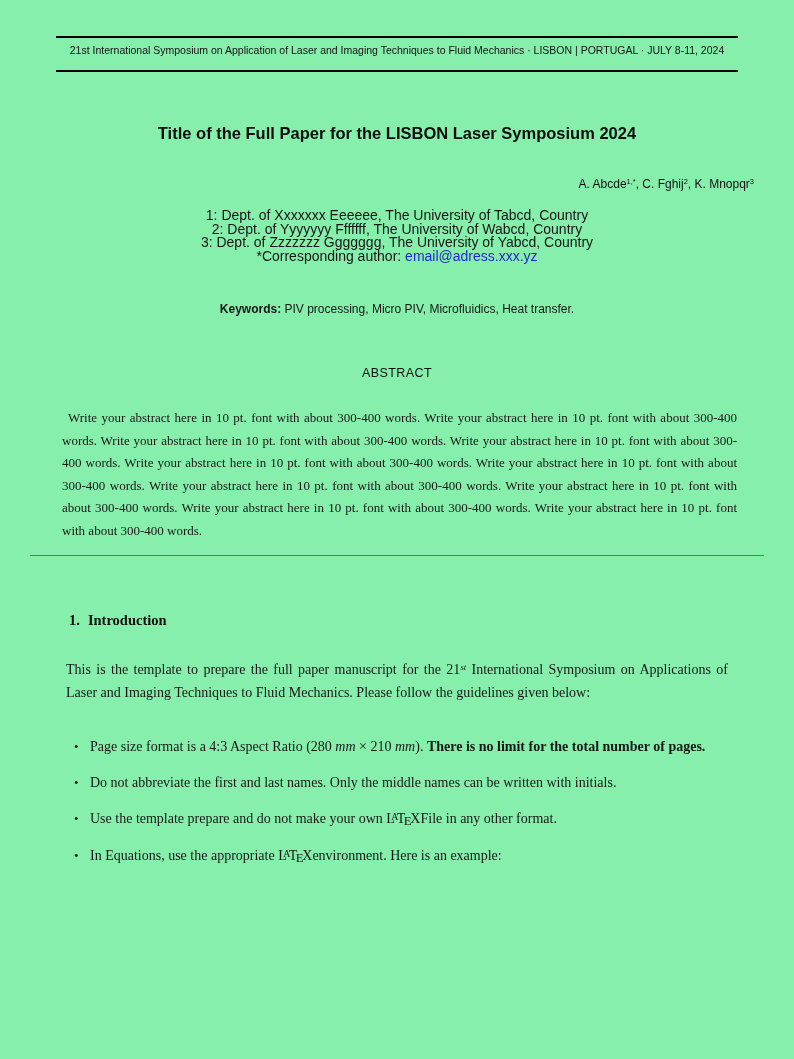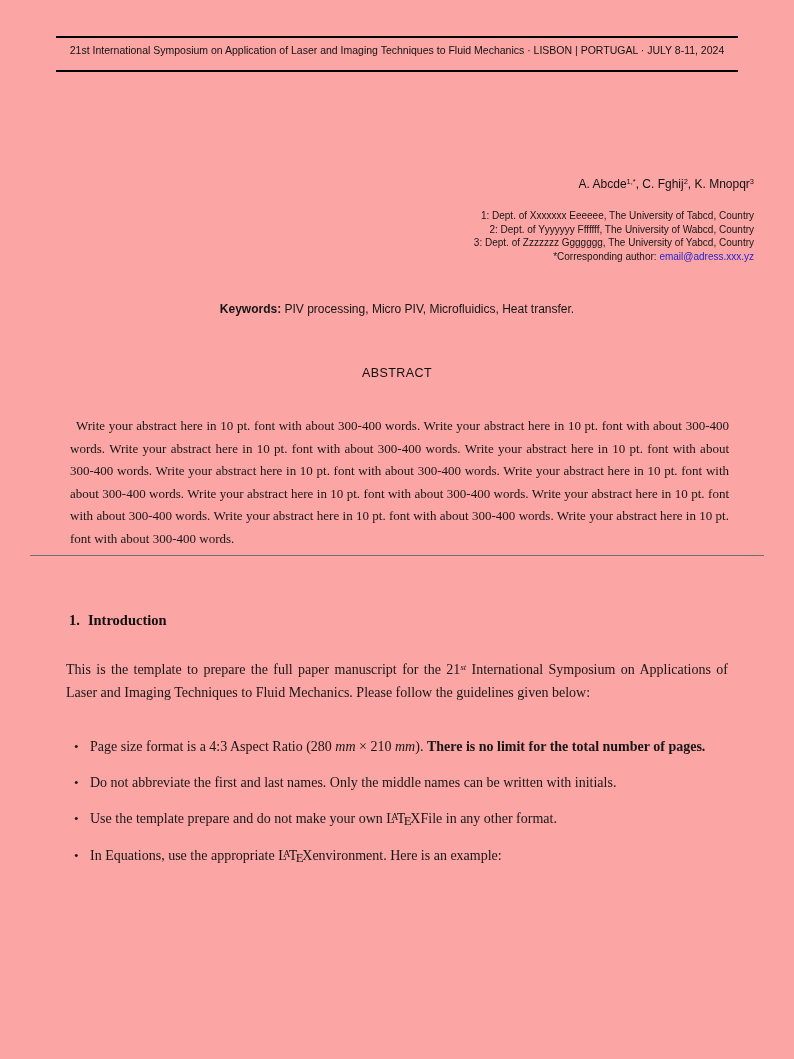--- a/index.html
+++ b/index.html
@@ -1,19 +1,19 @@
 <!DOCTYPE html>
 <html><head>
 <meta charset="utf-8">
 <style>
   html,body{margin:0;padding:0;background:#ffffff;}
   .page{
     position:relative;
     width:794px;height:1059px;
-    background:#fca5a5;
+    background:#86efac;
     font-family:"Liberation Serif", serif;
     color:#141414;
     overflow:hidden;
   }
   
   .rule{position:absolute;left:56px;right:56px;height:2px;background:#000;}
   .rule-top{top:36px;}
   .rule-bottom{top:70px;}
   .conf-header{
     position:absolute;top:44px;left:56px;right:56px;
@@ -32,42 +32,42 @@
   }
   .authors{
     position:absolute;top:177px;left:40px;right:40px;
     text-align:right;
     font-family:"Liberation Sans", sans-serif;
     font-size:12px;color:#111;
   }
   .sup{font-size:0.62em;vertical-align:0.5em;}
   .affils{
     position:absolute;top:209px;left:40px;right:40px;
-    text-align:right;
+    text-align:center;
     font-family:"Liberation Sans", sans-serif;
-    font-size:10px;color:#151515;line-height:13.6px;
+    font-size:14px;color:#151515;line-height:13.6px;
   }
   .email{color:#2626cf;text-decoration:none;cursor:pointer;}
   .keywords{
     position:absolute;top:302px;left:40px;right:40px;
     text-align:center;
     font-family:"Liberation Sans", sans-serif;
     font-size:12px;color:#151515;
   }
   .keywords b{font-weight:bold;}
   
   .abstract-heading{
     position:absolute;top:366px;left:40px;right:40px;
     text-align:center;
     font-family:"Liberation Sans", sans-serif;
     font-size:12.5px;color:#101010;letter-spacing:0.4px;
   }
   .abstract-text{
     position:absolute;top:399px;left:54px;right:49px;
-    margin:16px;
+    margin:8px;
     font-size:13px;line-height:22.6px;
     text-align:justify;text-indent:6px;
     color:#161616;
   }
   .divider{
     position:absolute;top:555px;left:30px;right:30px;
     height:1px;background:#6f6f6f;border:none;margin:0;
   }
   
   .section-heading{
@@ -107,20 +107,21 @@
 </style>
 </head>
 <body>
 
 <div class="page">
 
   <div class="rule rule-top"></div>
   <div class="conf-header">21st International Symposium on Application of Laser and Imaging Techniques to Fluid Mechanics · LISBON | PORTUGAL · JULY 8-11, 2024</div>
   <div class="rule rule-bottom"></div>
 
+  <h1 class="title">Title of the Full Paper for the LISBON Laser Symposium 2024</h1>
 
   <div class="authors">
     <span>A. Abcde</span><span class="sup">1,*</span><span>, </span><span>C. Fghij</span><span class="sup">2</span><span>, </span><span>K. Mnopqr</span><span class="sup">3</span>
   </div>
 
   <div class="affils">
     <div>1: Dept. of Xxxxxxx Eeeeee, The University of Tabcd, Country</div>
     <div>2: Dept. of Yyyyyyy Fffffff, The University of Wabcd, Country</div>
     <div>3: Dept. of Zzzzzzz Ggggggg, The University of Yabcd, Country</div>
     <div><span>*Corresponding author: </span><a class="email">email@adress.xxx.yz</a></div>

